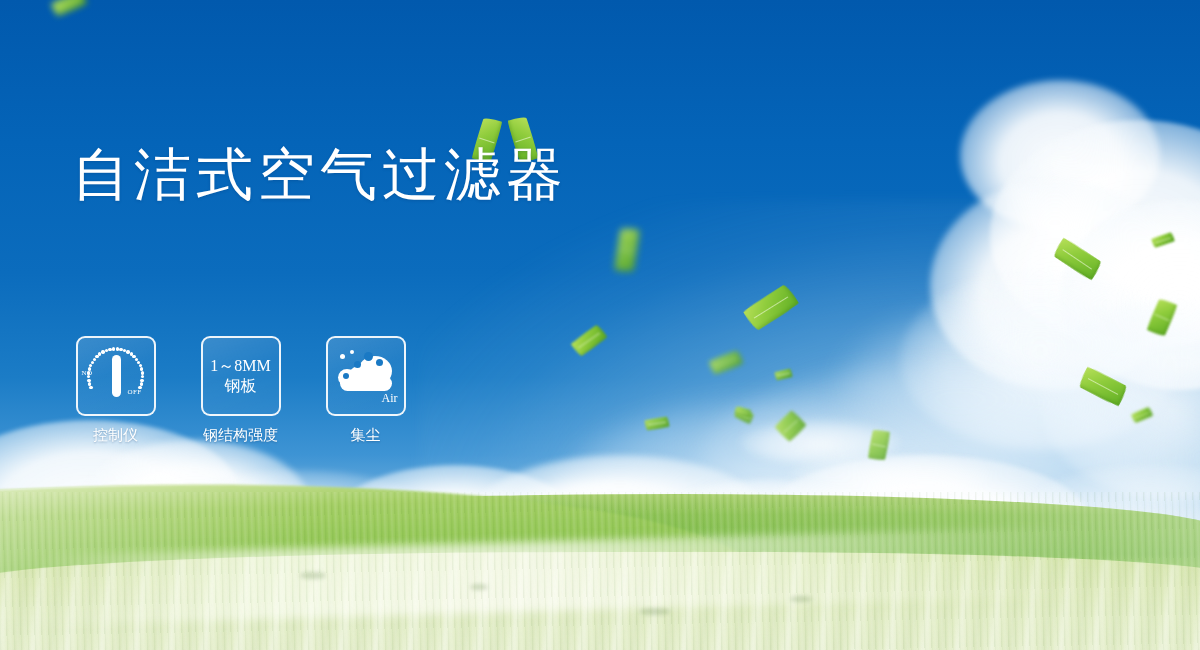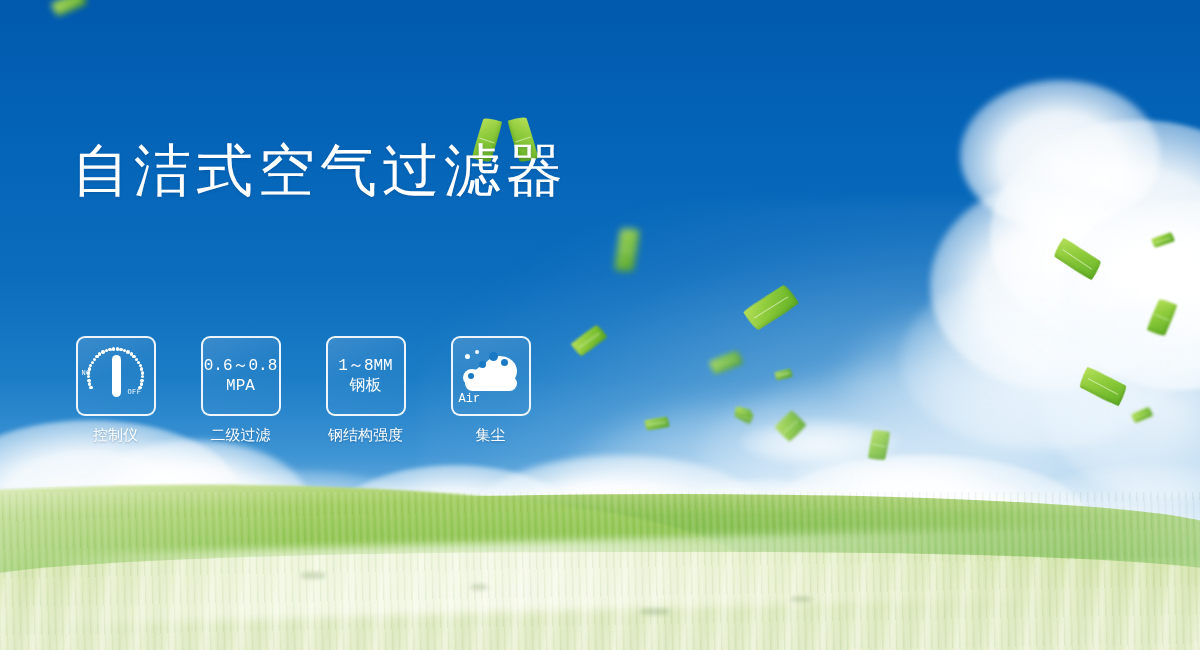--- a/index.html
+++ b/index.html
@@ -5,21 +5,21 @@
   html, body {
     margin: 0;
     padding: 0;
     background: #ffffff;
   }
   #banner {
     position: relative;
     width: 1200px;
     height: 650px;
     overflow: hidden;
-    font-family: Liberation Mono, monospace;
+    font-family: Liberation Serif, serif;
     background: #0463b8;
   }
 
   
   .sky {
     position: absolute;
     left: 0; top: 0;
     width: 1200px; height: 650px;
     background:
       linear-gradient(to bottom,
@@ -374,21 +374,21 @@
   }
   .airicon .cut {
     position: absolute;
     background: #1a79c4;
     border-radius: 50%;
   }
   .airicon .airtext {
     position: absolute;
     left: 0; bottom: -2px;
     width: 64px;
-    text-align: left;
+    text-align: right;
     font-size: 12px;
     color: #ffffff;
   }
 </style>
 </head>
 <body>
 
 <div id="banner">
 
   <div class="sky"></div>
@@ -528,29 +528,20 @@
             <div class="dot" style="left: 60.1143px; top: 29.1386px;"></div>
             <div class="dot" style="left: 60.294px; top: 32.8687px;"></div>
             <div class="dot" style="left: 59.9573px; top: 36.5879px;"></div>
             <div class="dot" style="left: 59.1107px; top: 40.2251px;"></div>
             <div class="dot" style="left: 57.7703px; top: 43.7107px;"></div>
           </div>
       </div>
       <div class="feature-label">控制仪</div>
     </div>
 
-    <div class="feature">
-      <div class="feature-box">
-        <div class="box-text">
-          <span>0.6～0.8</span>
-          <span class="l2">MPA</span>
-        </div>
-      </div>
-      <div class="feature-label">二级过滤</div>
-    </div>
 
 
     <div class="feature">
       <div class="feature-box">
         <div class="box-text">
           <span>1～8MM</span>
           <span class="l2">钢板</span>
         </div>
       </div>
       <div class="feature-label">钢结构强度</div>

